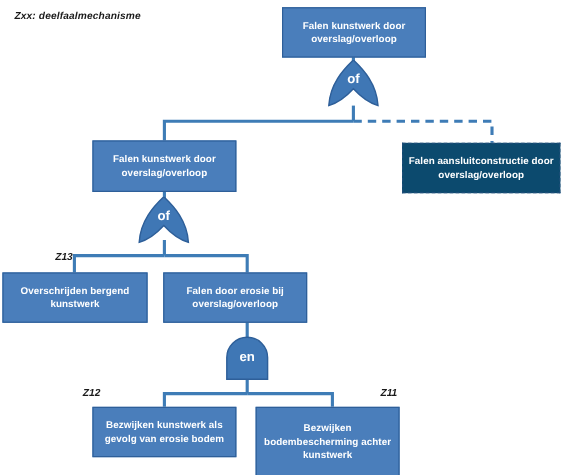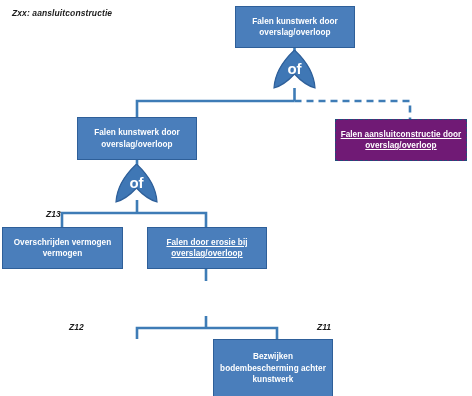--- a/index.html
+++ b/index.html
@@ -41,59 +41,58 @@
     font-size: 8.2px;
     line-height: 11.5px;
     padding: 20px 4px;
     letter-spacing: 0.05px;
   }
   .node.solid {
     background: #4A7EBB;
     border: 1.4px solid #2E5F99;
   }
   .node.dashed {
-    background: #701a75;
+    background: #0c4a6e;
     border: 1.7px dashed #1F4E79;
-    text-decoration: underline;
   }
   .zlabel {
     position: absolute;
     font-style: italic;
     font-weight: bold;
     font-size: 8.5px;
     color: #1a1a1a;
     white-space: nowrap;
   }
   .gate {
     position: absolute;
   }
   .gate-text {
     position: absolute;
     color: #ffffff;
     font-weight: bold;
-    font-size: 15px;
+    font-size: 11px;
     text-align: center;
     width: 100%;
     left: 0;
     pointer-events: none;
   }
   svg.links {
     position: absolute;
     left: 0; top: 0;
     width: 472px;
     height: 396px;
     overflow: visible;
   }
 </style>
 </head>
 <body>
 
 <div id="diagram-root">
 
-  <div class="caption" style="left:12px; top:8px;">Zxx: aansluitconstructie</div>
+  <div class="caption" style="left:12px; top:8px;">Zxx: deelfaalmechanisme</div>
 
   <svg class="links" viewBox="0 0 472 396" xmlns="http://www.w3.org/2000/svg">
     <g fill="none" stroke="#3E7CB6" stroke-width="2.6" stroke-linecap="butt">
 
       <line x1="294.5" y1="46" x2="294.5" y2="52"></line>
 
       <line x1="294.5" y1="88" x2="294.5" y2="101"></line>
 
       <polyline points="294.5,101 137,101 137,117"></polyline>
 
@@ -129,23 +128,30 @@
   <div class="node dashed" style="left:335px; top:119px; width:132px; height:41px;">Falen aansluitconstructie door overslag/overloop</div>
 
   <div class="gate" style="left:113px; top:164px; width:47px; height:40px;">
     <svg width="47" height="40" viewBox="0 0 47 40" xmlns="http://www.w3.org/2000/svg">
       <path d="M23.5 0 C 15 8, 4 20, 3 38 C 10 36, 18 30, 23.5 24 C 29 30, 37 36, 44 38 C 43 20, 32 8, 23.5 0 Z" fill="#3F77B5" stroke="#2E5F99" stroke-width="1.2"></path>
     </svg>
     <div class="gate-text" style="top:10px;">of</div>
   </div>
 
   <div class="zlabel" style="left:6px; top:209px;margin-left:40px;">Z13</div>
-  <div class="node solid" style="left:2px; top:227px; width:121px; height:38px;">Overschrijden vermogen vermogen</div>
+  <div class="node solid" style="left:2px; top:227px; width:121px; height:38px;">Overschrijden bergend kunstwerk</div>
 
-  <div class="node solid" style="left:147px; top:227px; width:120px; height:22px;text-decoration:underline;">Falen door erosie bij overslag/overloop</div>
+  <div class="node solid" style="left:136px; top:227px; width:120px; height:22px;">Falen door erosie bij overslag/overloop</div>
 
+  <div class="gate" style="left:186px; top:279px; width:40px; height:38px;">
+    <svg width="40" height="38" viewBox="0 0 40 38" xmlns="http://www.w3.org/2000/svg">
+      <path d="M3 37 L3 19 A17 17 0 0 1 37 19 L37 37 Z" fill="#3F77B5" stroke="#2E5F99" stroke-width="1.2"></path>
+    </svg>
+    <div class="gate-text" style="top:13px;">en</div>
+  </div>
 
   <div class="zlabel" style="left:69px; top:322px;">Z12</div>
+  <div class="node solid" style="left:77px; top:339px; width:120px; height:42px;">Bezwijken kunstwerk als gevolg van erosie bodem</div>
 
   <div class="zlabel" style="left:317px; top:322px;">Z11</div>
   <div class="node solid" style="left:213px; top:339px; width:120px; height:59px;">Bezwijken bodembescherming achter kunstwerk</div>
 
 </div>
 
 </body></html>

